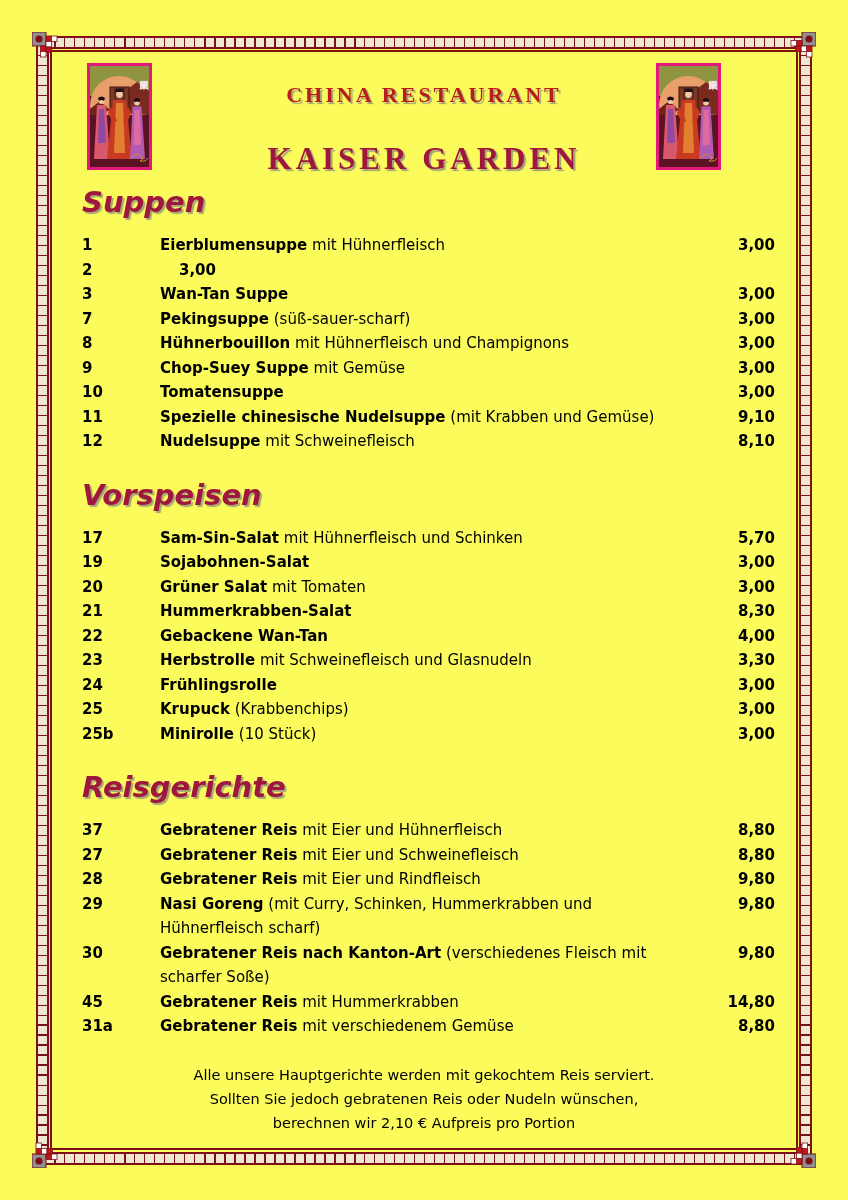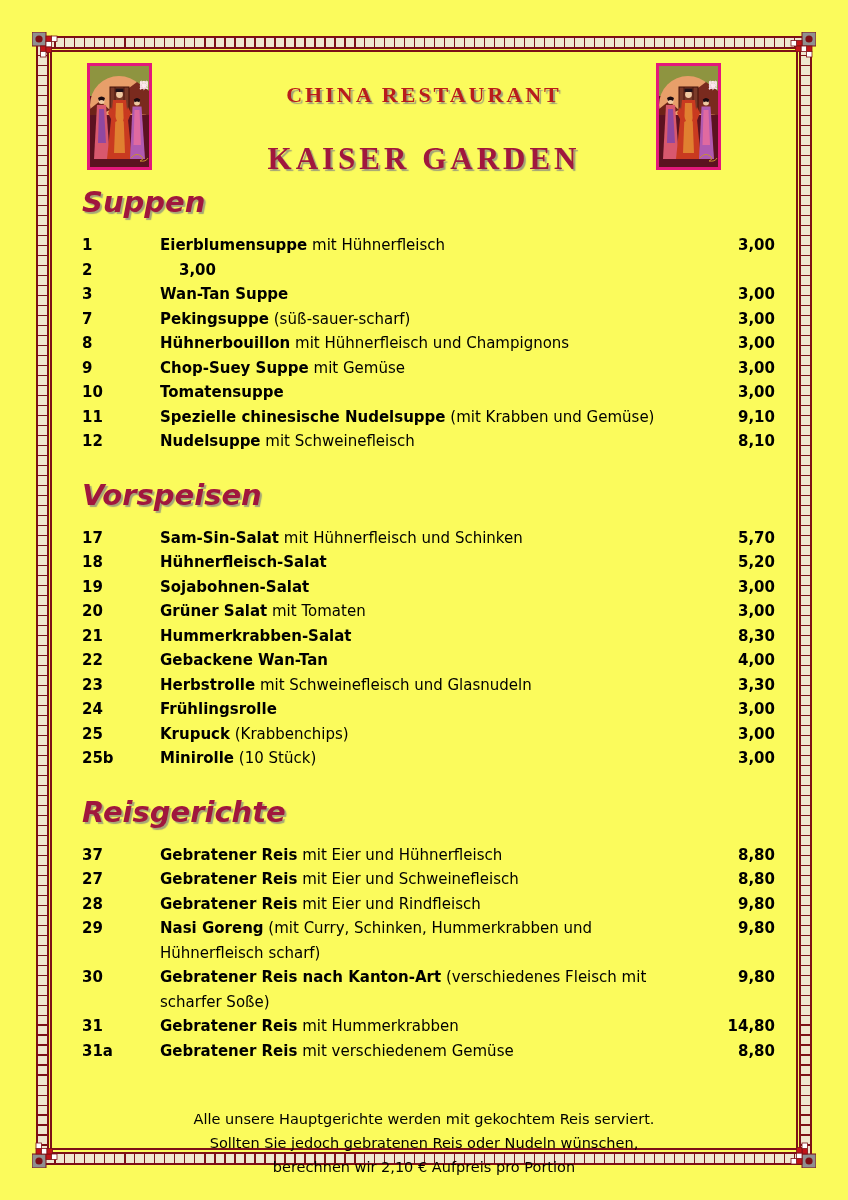--- a/index.html
+++ b/index.html
@@ -45,21 +45,21 @@
   .section-title{text-align:left;font-size:29px;line-height:34px;font-weight:bold;font-style:italic;
           color:#a0173d;text-shadow:2px 2px 1px rgba(130,130,130,.7);margin-bottom:14px;}
   .section + .section .section-title{margin-top:24px;}
   .row{display:flex;font-size:15px;line-height:24.5px;}
   .row .num{flex:none;width:78px;font-weight:bold;}
   .row .text{flex:1;padding-right:8px;}
   .row .text .name{font-weight:bold;}
   .row .price{flex:none;width:56px;text-align:right;font-weight:bold;}
 
   
-  .footer{position:absolute;left:0;right:0;top:1063px;text-align:center;font-size:14.5px;line-height:24px;color:#000;margin-top:44px;}
+  .footer{position:absolute;left:0;right:0;top:1063px;text-align:center;font-size:14.5px;line-height:24px;color:#000;}
 </style>
 </head>
 <body>
 
 <div class="page">
 
   <div class="chain top"></div>
   <div class="chain bottom"></div>
   <div class="chain vert left"></div>
   <div class="chain vert right"></div>
@@ -222,25 +222,20 @@
         </div>
       </div>
       <div class="section">
         <div class="section-title">Vorspeisen</div>
         <div class="row">
           <span class="num">17</span>
           <span class="text"><span class="name">Sam-Sin-Salat</span><span class="desc"> mit Hühnerfleisch und Schinken</span></span>
           <span class="price">5,70</span>
         </div>
         <div class="row">
-          <span class="num">18</span>
-          <span class="text"><span class="name">Hühnerfleisch-Salat</span></span>
-          <span class="price">5,20</span>
-        </div>
-        <div class="row">
           <span class="num">19</span>
           <span class="text"><span class="name">Sojabohnen-Salat</span></span>
           <span class="price">3,00</span>
         </div>
         <div class="row">
           <span class="num">20</span>
           <span class="text"><span class="name">Grüner Salat</span><span class="desc"> mit Tomaten</span></span>
           <span class="price">3,00</span>
         </div>
         <div class="row">
@@ -305,21 +300,21 @@
           <span class="num">30</span>
           <span class="text"><span class="name">Gebratener Reis nach Kanton-Art</span><span class="desc"> (verschiedenes Fleisch mit</span></span>
           <span class="price">9,80</span>
         </div>
         <div class="row">
           <span class="num"></span>
           <span class="text"><span class="desc">scharfer Soße)</span></span>
           <span class="price"></span>
         </div>
         <div class="row">
-          <span class="num">31</span>
+          <span class="num">45</span>
           <span class="text"><span class="name">Gebratener Reis</span><span class="desc"> mit Hummerkrabben</span></span>
           <span class="price">14,80</span>
         </div>
         <div class="row">
           <span class="num">31a</span>
           <span class="text"><span class="name">Gebratener Reis</span><span class="desc"> mit verschiedenem Gemüse</span></span>
           <span class="price">8,80</span>
         </div>
       </div>
     </div>

